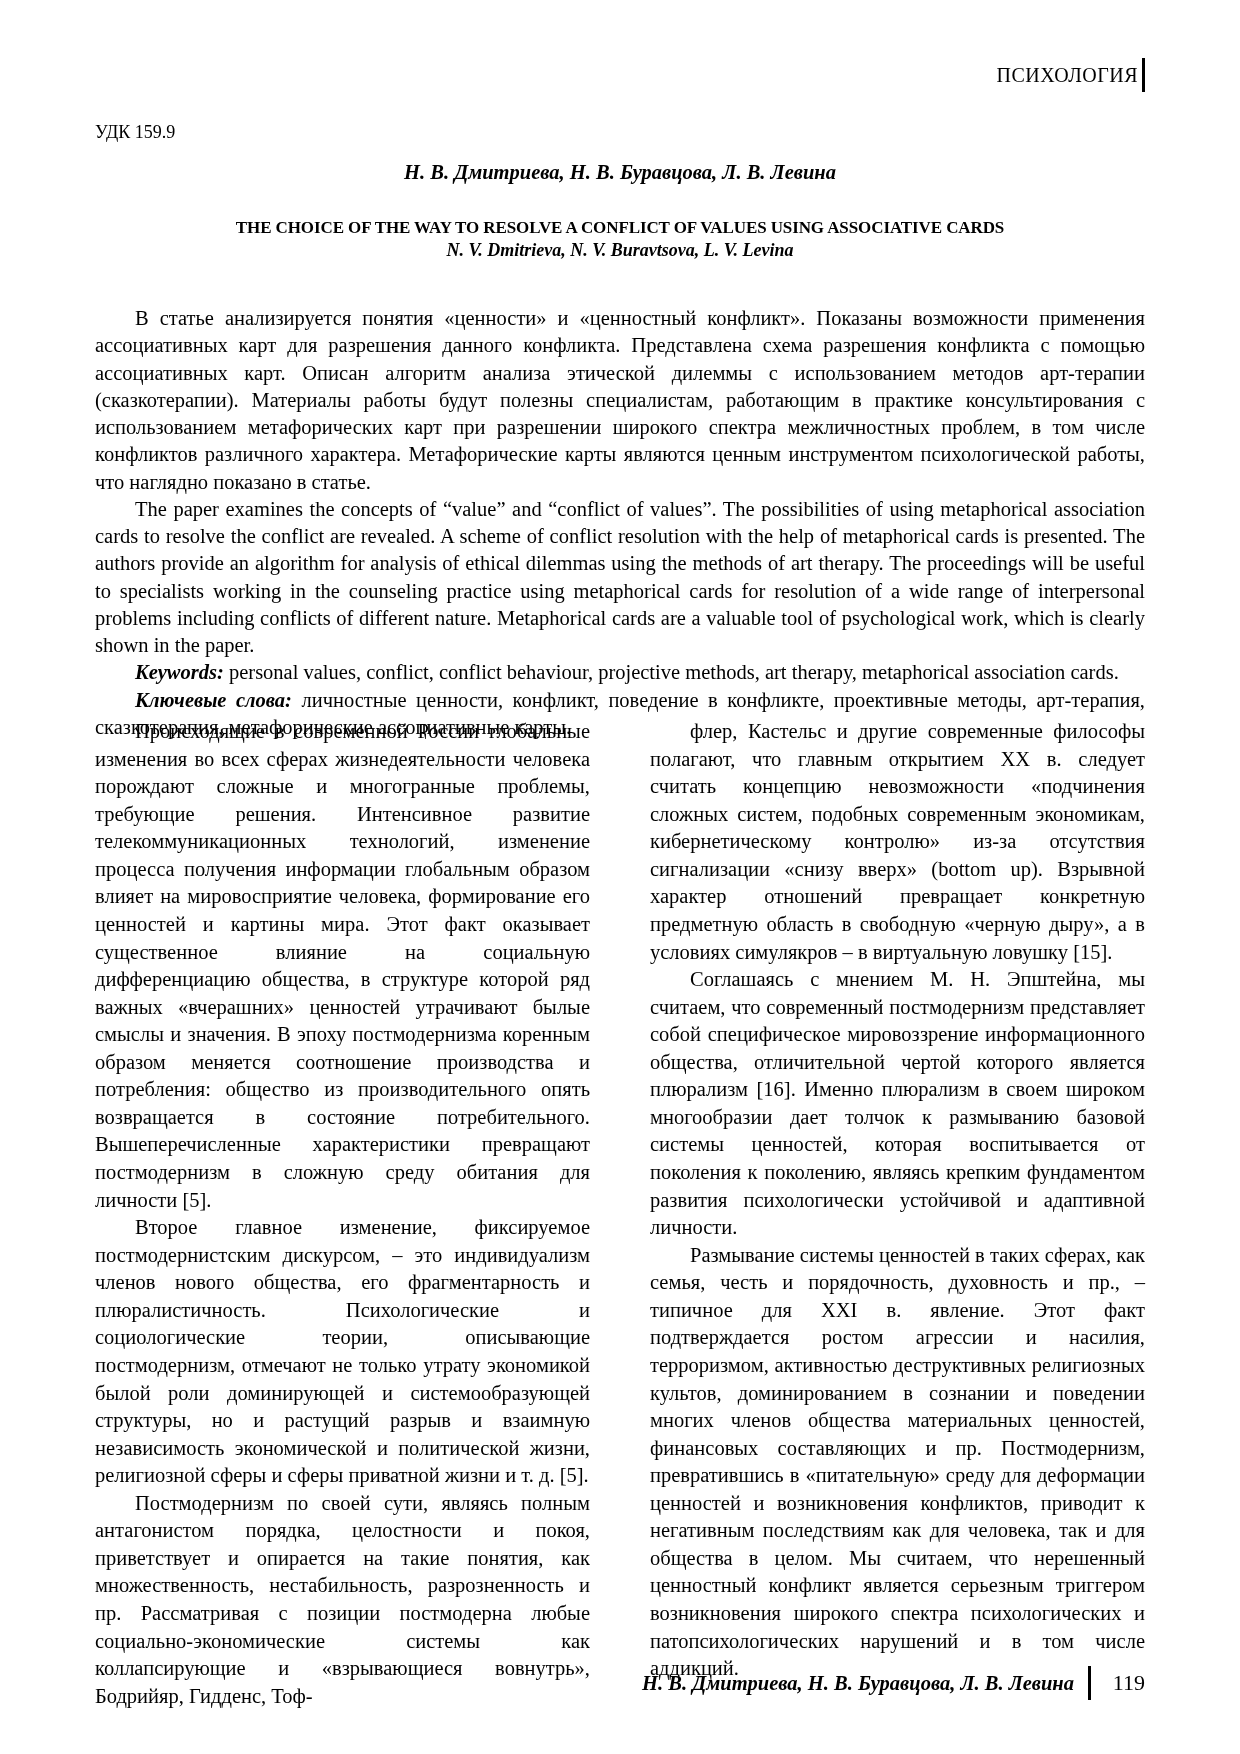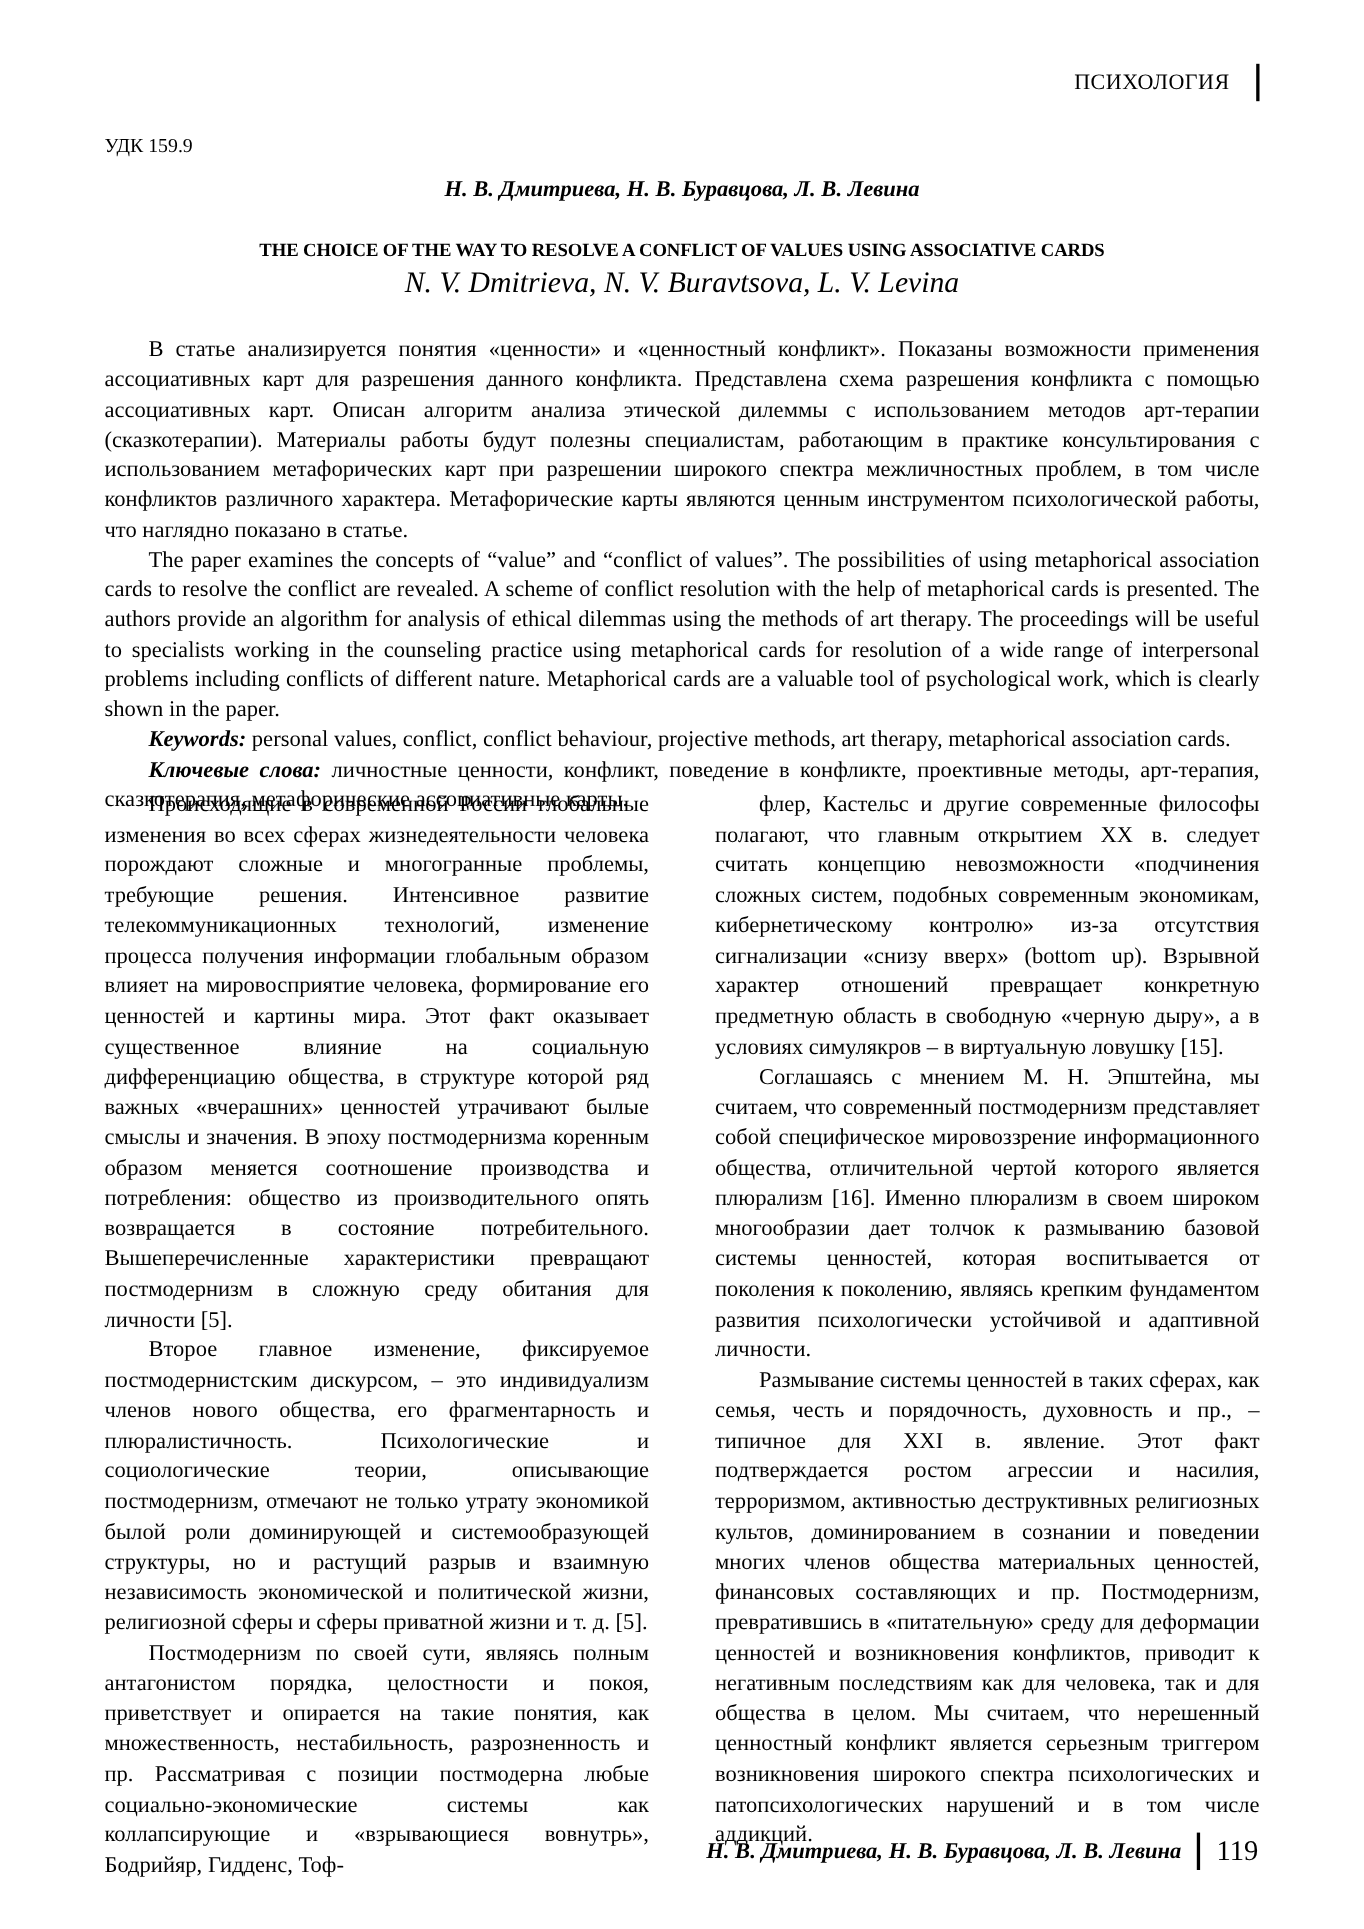--- a/index.html
+++ b/index.html
@@ -24,21 +24,21 @@
     padding: 0;
   }
 
   
   .runhead {
     position: absolute;
     top: 58px;
     right: 95px;
     display: flex;
     align-items: center;
-    gap: 24px;
+    gap: 4px;
   }
   .runhead-text {
     font-size: 20px;
     letter-spacing: 0.5px;
     line-height: 1;
     white-space: nowrap;
   }
   .runhead-rule {
     display: inline-block;
     width: 3px;
@@ -76,22 +76,22 @@
     margin-top: 1px;
   }
   .title-en {
     font-size: 17px;
     font-weight: bold;
     line-height: 1.28;
     margin-top: 31px;
     letter-spacing: -0.1px;
   }
   .authors-en {
-    font-size: 27px;
-    font-weight: normal;
+    font-size: 18px;
+    font-weight: bold;
     font-style: italic;
     line-height: 1.3;
     margin-top: 1px;
   }
 
   
   .abstract {
     position: absolute;
     left: 95px;
     top: 305px;
@@ -150,23 +150,23 @@
     font-style: italic;
     white-space: nowrap;
   }
   .footer-rule {
     display: inline-block;
     width: 3px;
     height: 34px;
     background: #000;
   }
   .footer-page {
-    font-size: 26px;
+    font-size: 22px;
     min-width: 40px;
-    text-align: center;
+    text-align: right;
   }
 </style>
 </head>
 <body>
 
 <div class="page">
 
   <div class="runhead">
     <span class="runhead-text">ПСИХОЛОГИЯ</span>
     <span class="runhead-rule"></span>

